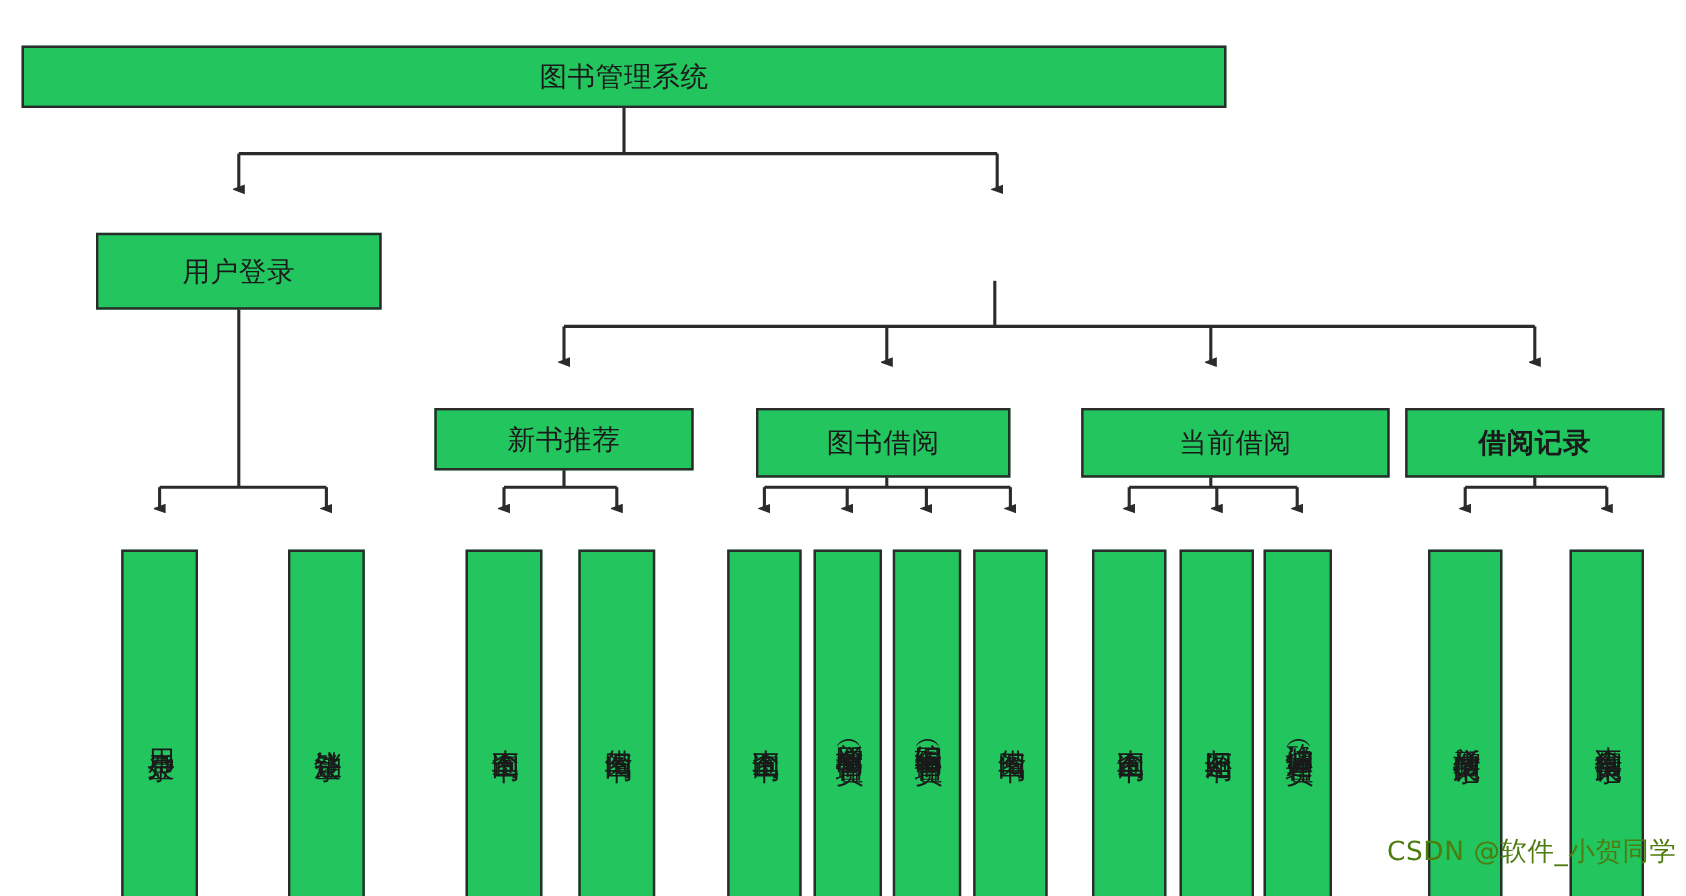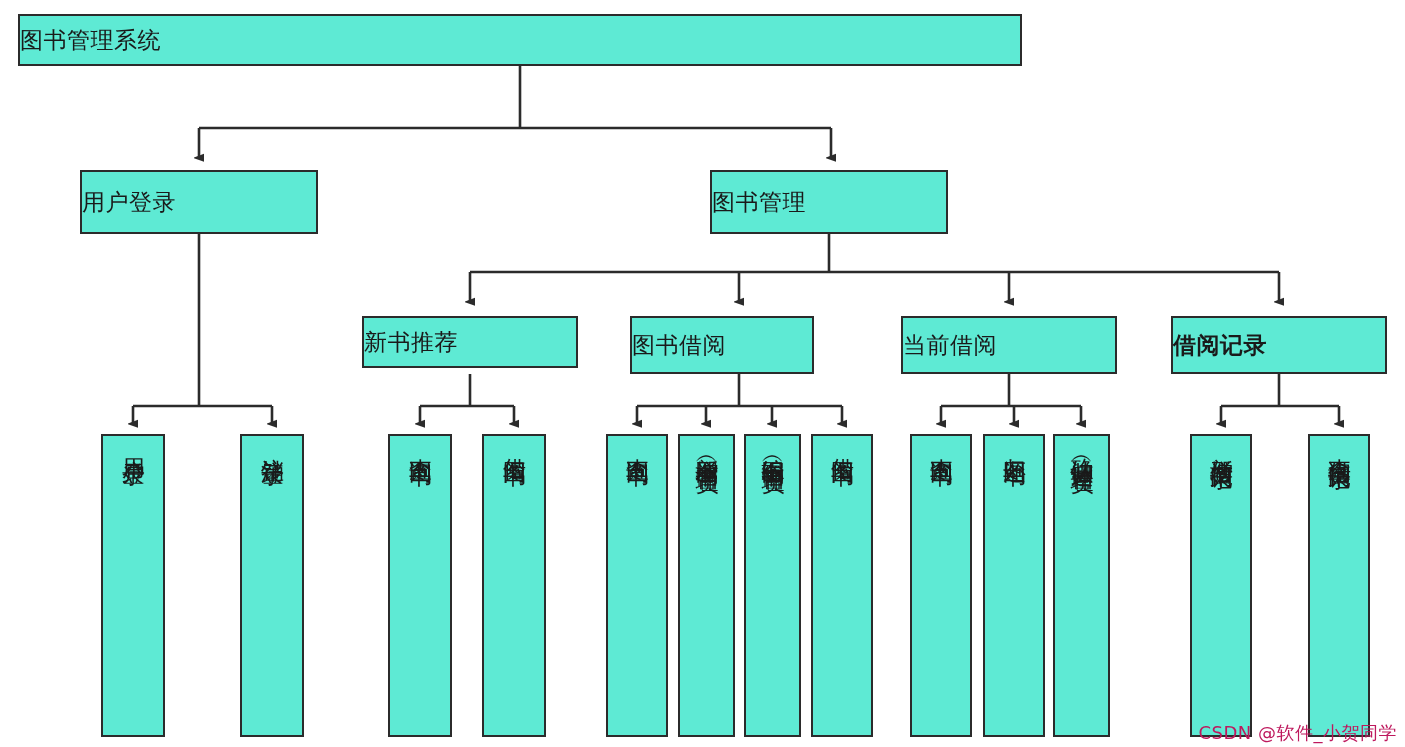--- a/index.html
+++ b/index.html
@@ -20,25 +20,27 @@
   #edges {
     position: absolute;
     left: 0;
     top: 0;
     width: 1405px;
     height: 747px;
   }
   .node {
     position: absolute;
     box-sizing: border-box;
-    background: #5eead4;
+    background: #22c55e;
     border: 2px solid #2b2b2b;
     display: flex;
     align-items: center;
+    justify-content: center;
     color: #1a1a1a;
+    margin-top: 24px;
   }
   .node.horiz {
     font-size: 23px;
     letter-spacing: 0.5px;
   }
   .node.vert {
     writing-mode: vertical-rl;
     text-orientation: upright;
     font-size: 23px;
     line-height: 1.12;
@@ -47,23 +49,23 @@
     white-space: nowrap;
   }
   .node.vert .vtext {
     writing-mode: vertical-rl;
     text-orientation: upright;
     display: block;
   }
   .watermark {
     position: absolute;
     right: 8px;
-    bottom: 2px;
-    font-size: 18px;
-    color: #be185d;
+    bottom: 22px;
+    font-size: 22px;
+    color: #4d7c0f;
     white-space: nowrap;
     letter-spacing: 0.5px;
     pointer-events: none;
   }
 </style>
 </head>
 <body>
 
 <div id="canvas">
 
@@ -117,31 +119,28 @@
     </g>
   </svg>
 
   <div class="node horiz" style="left:18px; top:14px; width:1004px; height:52px;">
     <span>图书管理系统</span>
   </div>
 
   <div class="node horiz" style="left:80px; top:170px; width:238px; height:64px;">
     <span>用户登录</span>
   </div>
-  <div class="node horiz" style="left:710px; top:170px; width:238px; height:64px;">
-    <span>图书管理</span>
-  </div>
 
   <div class="node horiz" style="left:362px; top:316px; width:216px; height:52px;">
     <span>新书推荐</span>
   </div>
-  <div class="node horiz" style="left:630px; top:316px; width:184px; height:58px;">
+  <div class="node horiz" style="left:630px; top:316px; width:212px; height:58px;">
     <span>图书借阅</span>
   </div>
-  <div class="node horiz" style="left:901px; top:316px; width:216px; height:58px;">
+  <div class="node horiz" style="left:901px; top:316px; width:257px; height:58px;">
     <span>当前借阅</span>
   </div>
   <div class="node horiz" style="left:1171px; top:316px; width:216px; height:58px;font-weight:bold;">
     <span>借阅记录</span>
   </div>
 
   <div class="node vert" style="left:101px; top:434px; width:64px; height:303px;">
     <span class="vtext">用户登录</span>
   </div>
   <div class="node vert" style="left:240px; top:434px; width:64px; height:303px;">

